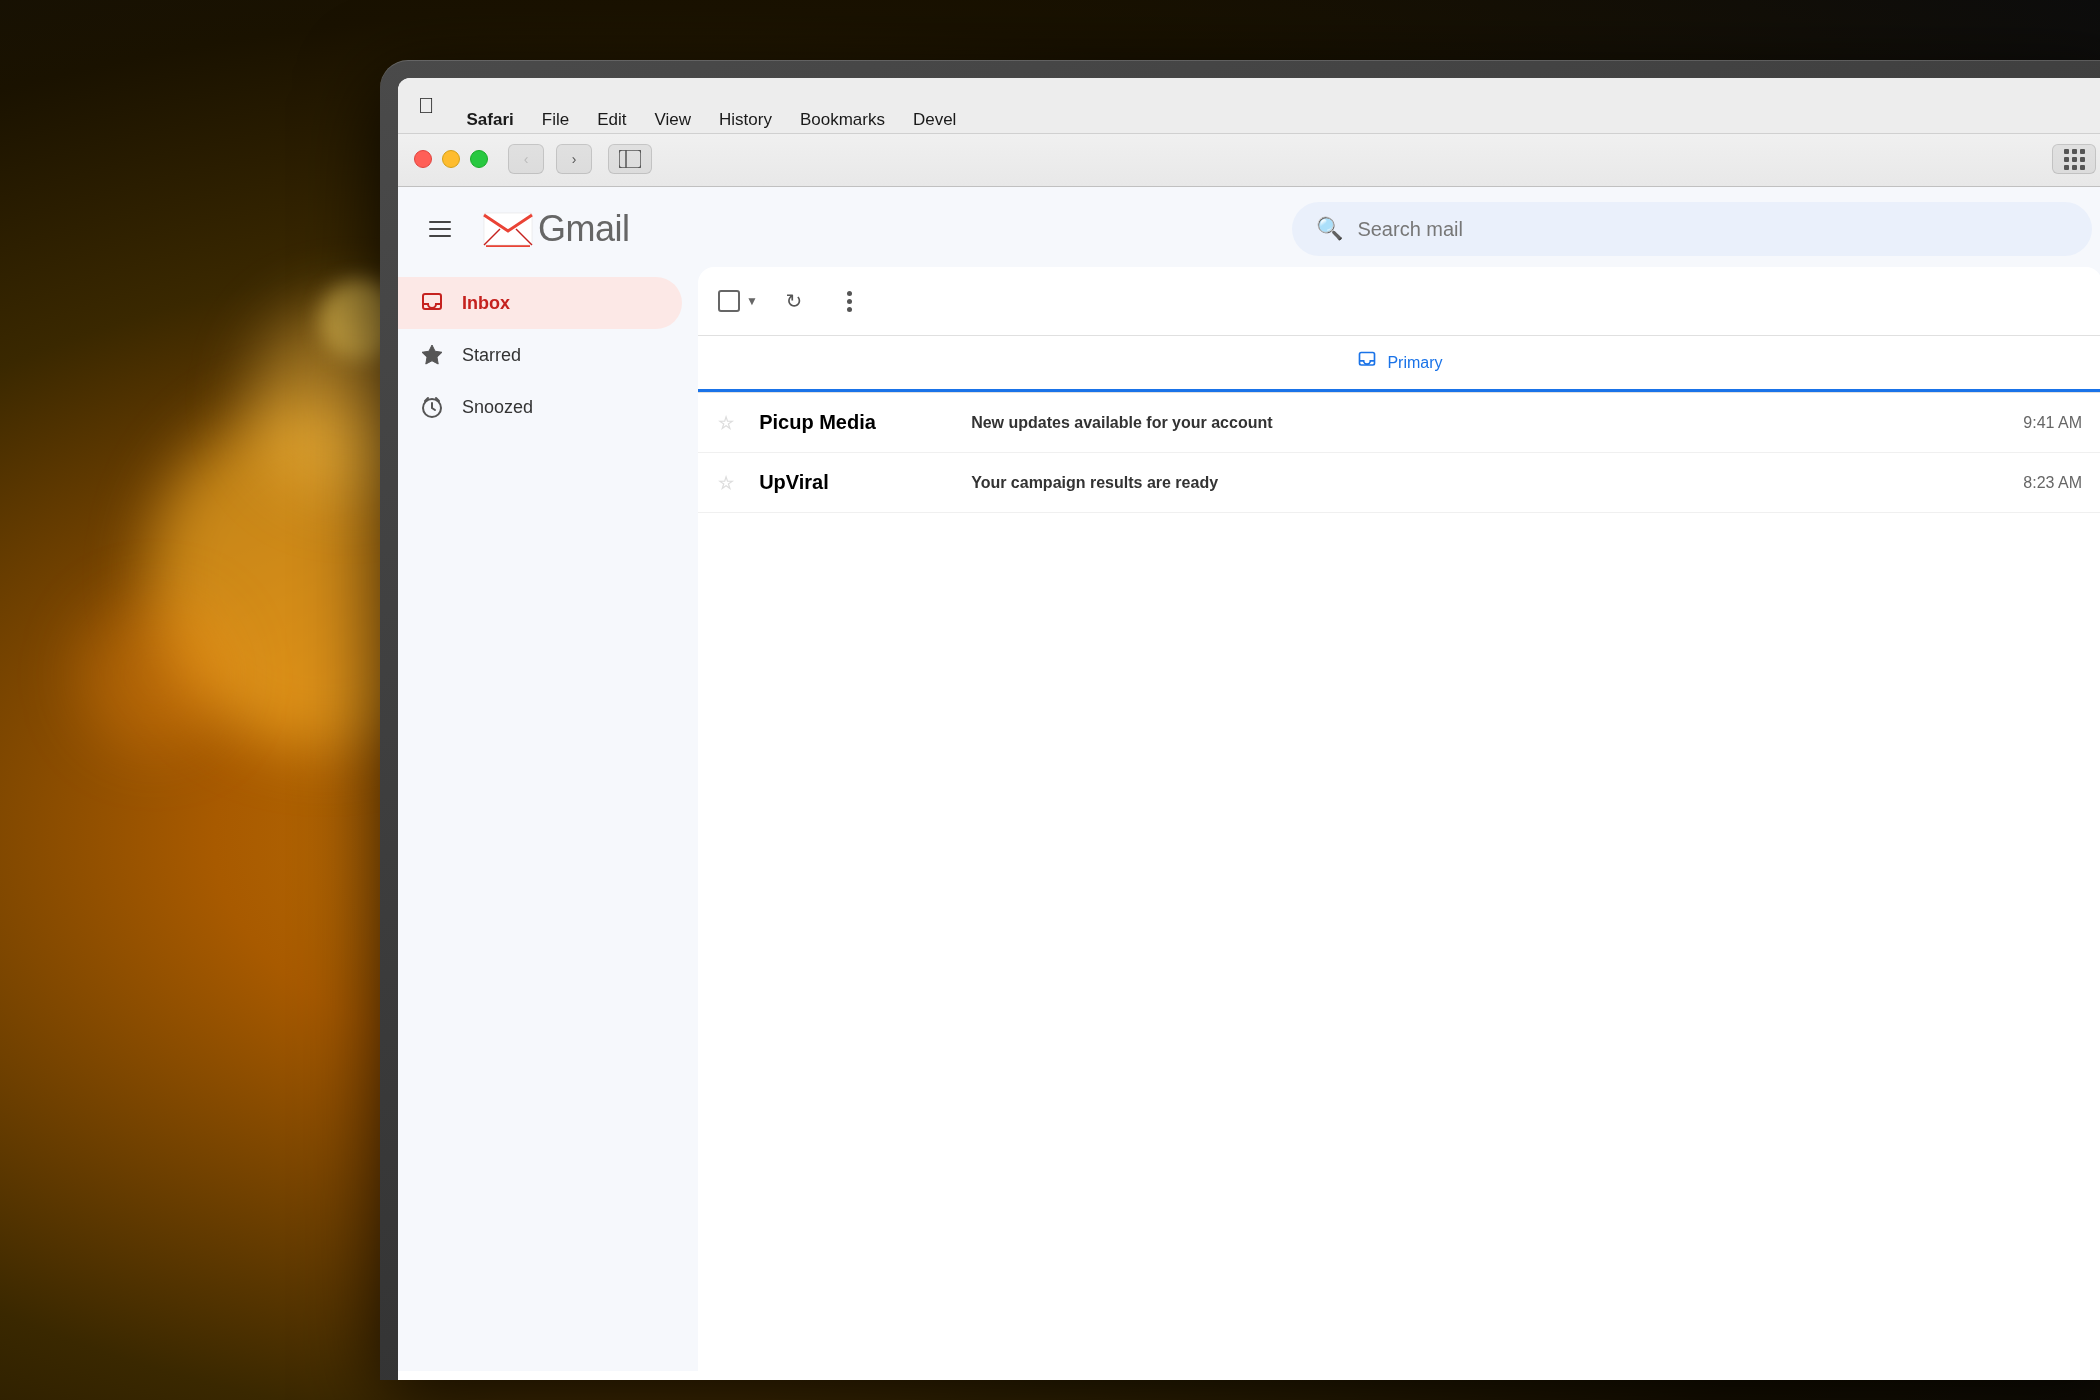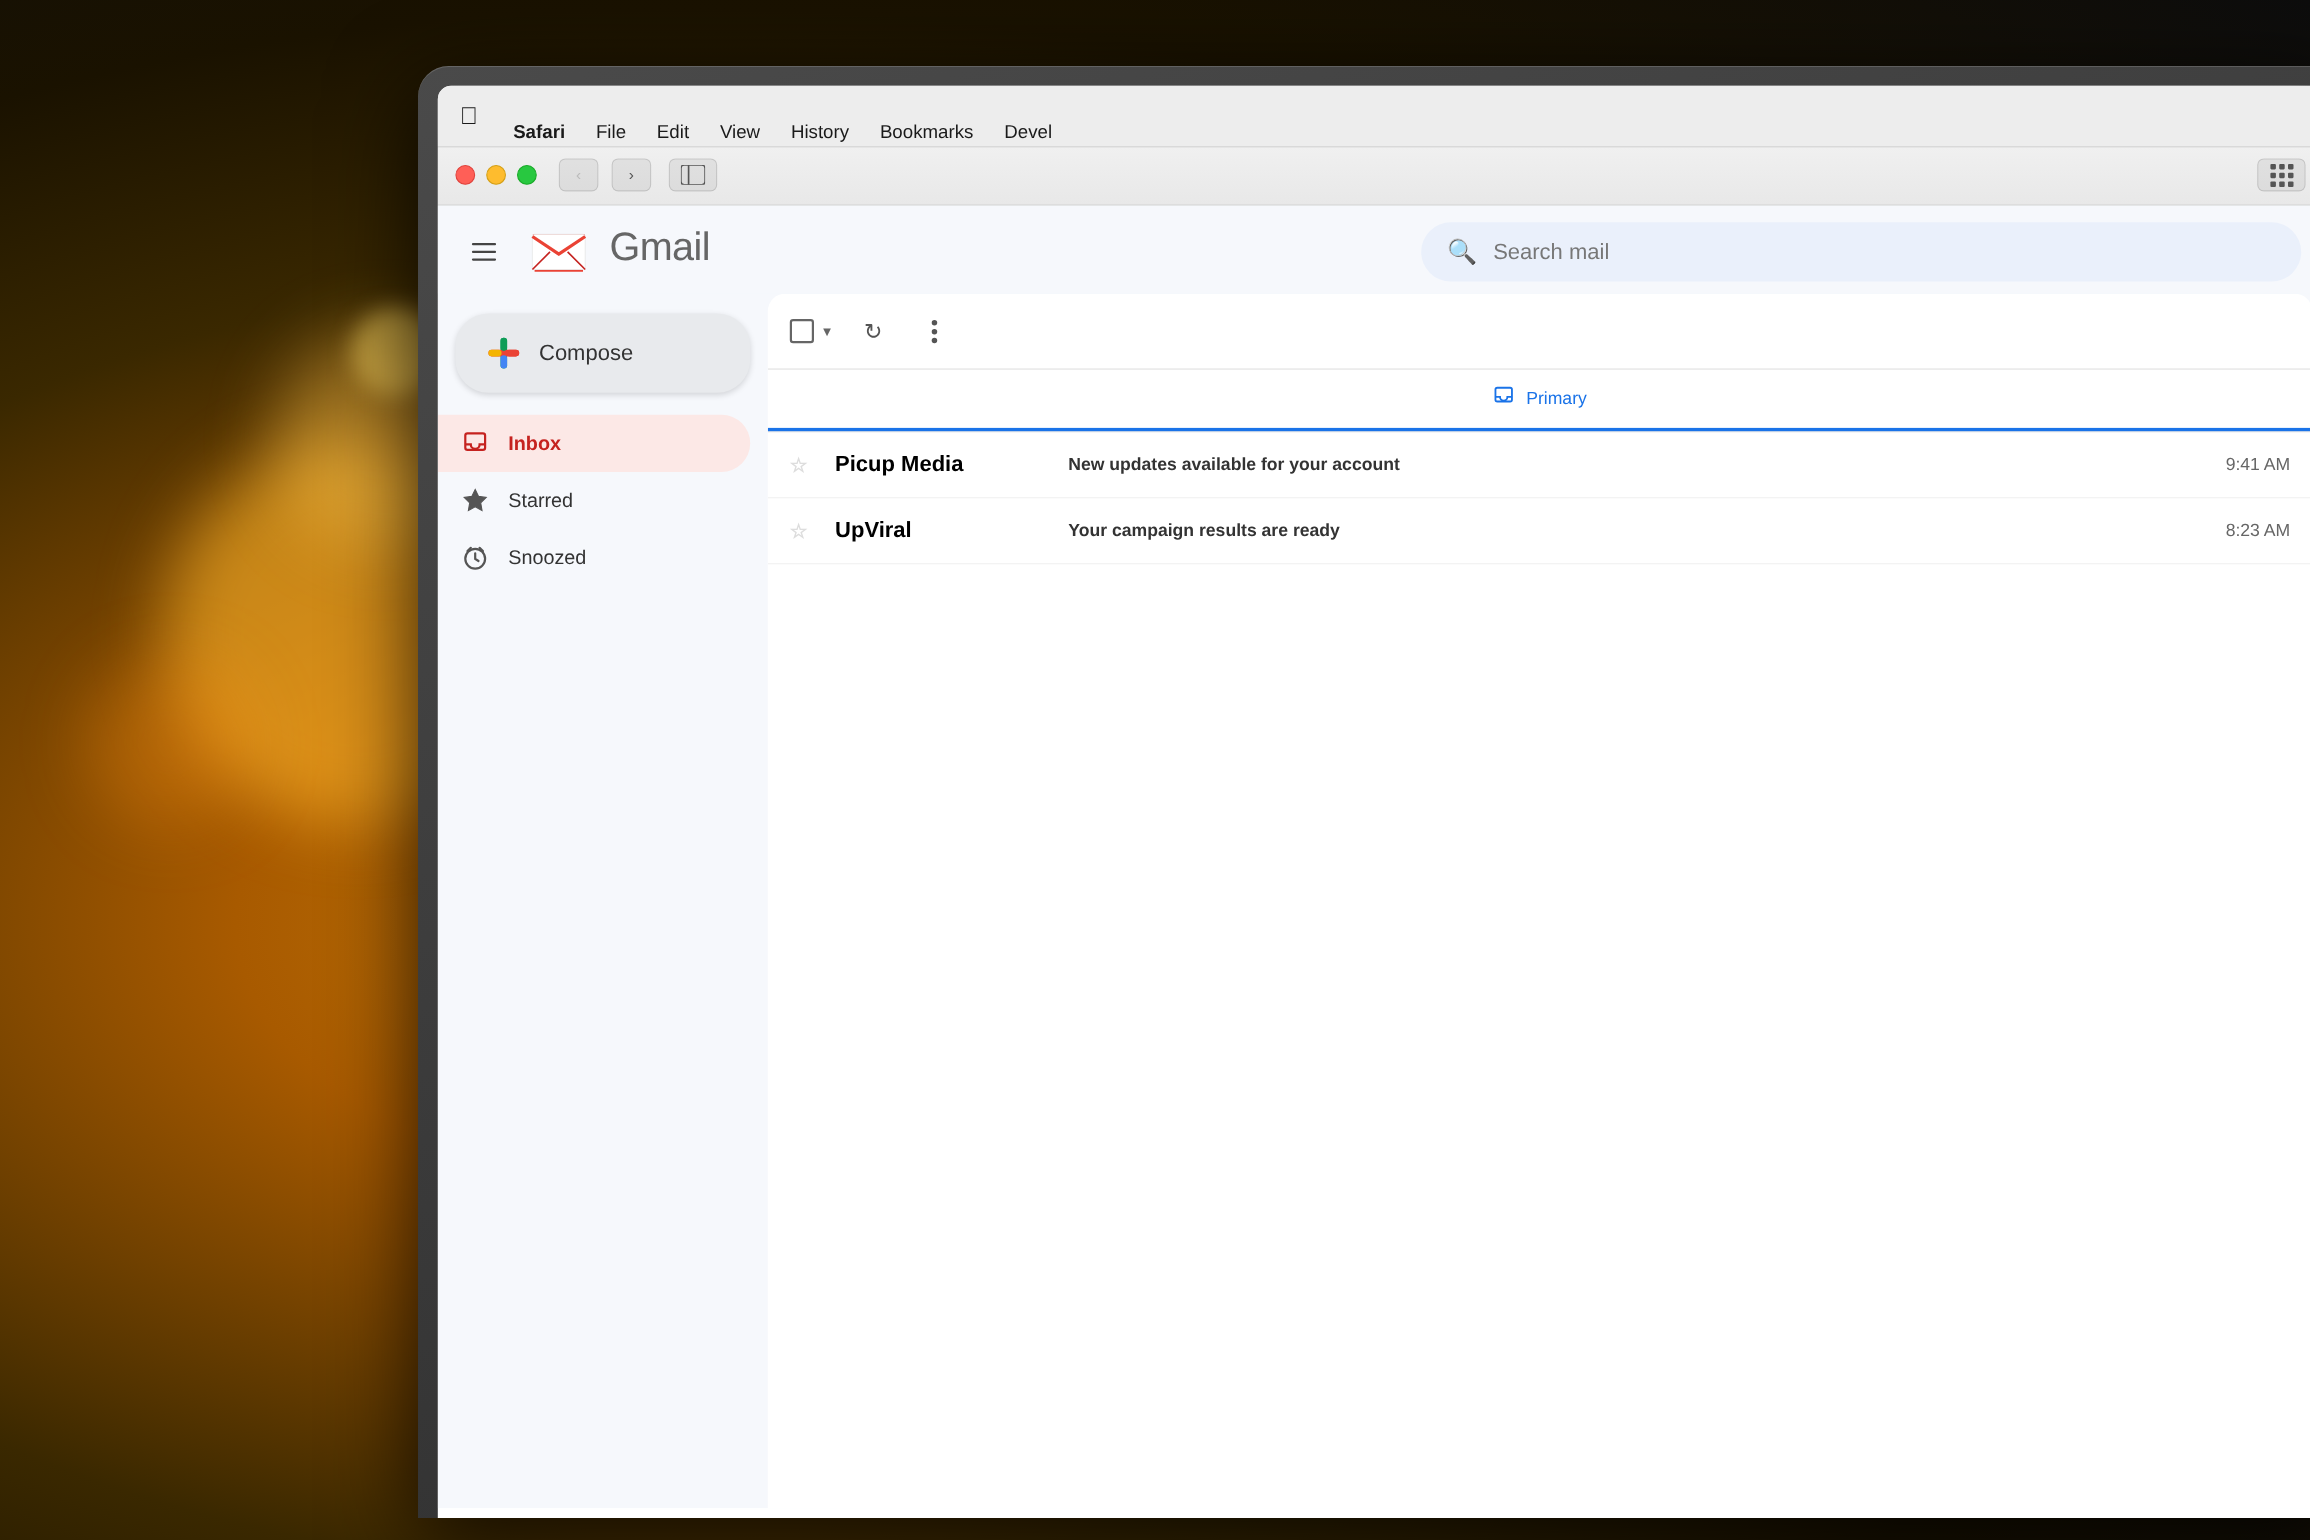--- a/index.html
+++ b/index.html
@@ -242,21 +242,22 @@
     .hamburger-line {
       width: 22px;
       height: 2px;
       background: #444;
       border-radius: 1px;
     }
 
     
     .gmail-logo {
       display: flex;
-      gap: 20px;
+      align-items: center;
+      gap: 4px;
       flex-shrink: 0;
     }
 
     .gmail-m-svg {
       width: 52px;
       height: 52px;
     }
 
     .gmail-text {
       font-size: 36px;
@@ -621,32 +622,20 @@
         <div class="search-bar">
           <span class="search-icon">🔍</span>
           <span class="search-placeholder">Search mail</span>
         </div>
       </div>
 
       <div class="gmail-main">
 
         <div class="sidebar">
 
-          <div class="compose-btn">
-
-            <svg class="compose-plus" viewBox="0 0 32 32">
-              <rect x="13" y="2" width="6" height="28" rx="3" fill="#0f9d58"></rect>
-              <rect x="2" y="13" width="28" height="6" rx="3" fill="#EA4335"></rect>
-              <rect x="13" y="2" width="6" height="12" rx="3" fill="#0f9d58"></rect>
-              <rect x="13" y="18" width="6" height="12" rx="3" fill="#4285f4"></rect>
-              <rect x="2" y="13" width="12" height="6" rx="3" fill="#f4b400"></rect>
-              <rect x="18" y="13" width="12" height="6" rx="3" fill="#EA4335"></rect>
-            </svg>
-            <span class="compose-label">Compose</span>
-          </div>
 
           <div class="nav-item active">
             <div class="nav-item-icon">
               <svg width="24" height="24" viewBox="0 0 24 24">
                 <rect x="3" y="3" width="18" height="15" rx="2" fill="none" stroke="#c5221f" stroke-width="2"></rect>
                 <path d="M3 13 L8 13 C8 15.2 9.8 17 12 17 C14.2 17 16 15.2 16 13 L21 13" fill="none" stroke="#c5221f" stroke-width="2"></path>
               </svg>
             </div>
             <span class="nav-item-label">Inbox</span>
           </div>

